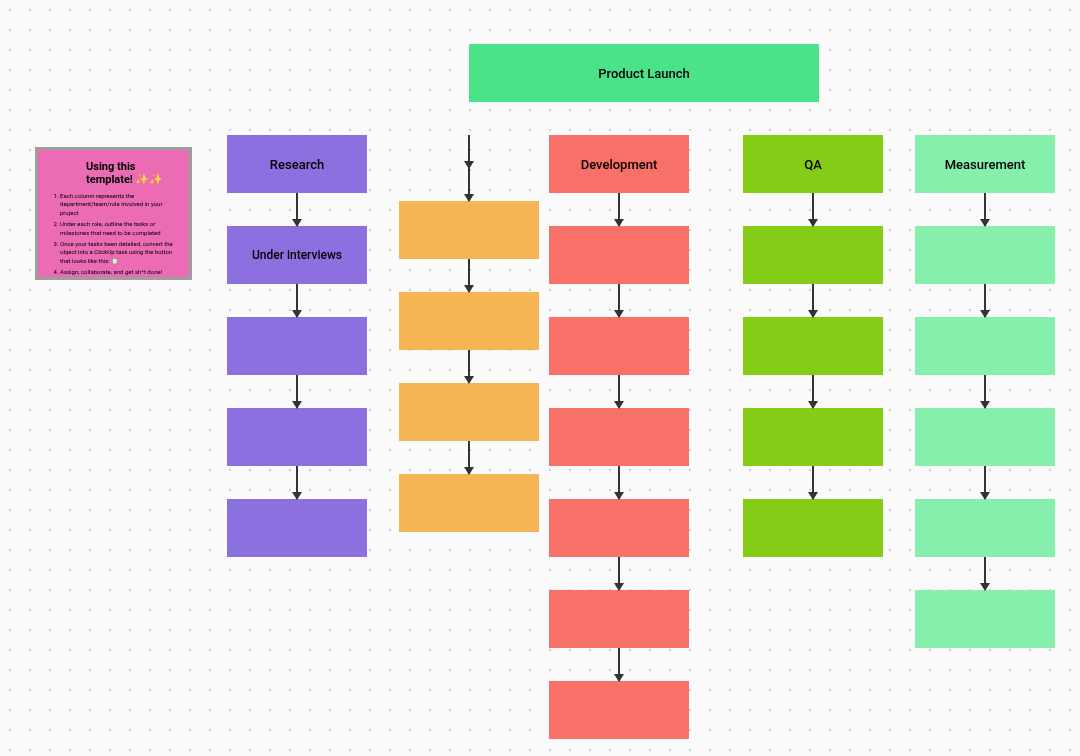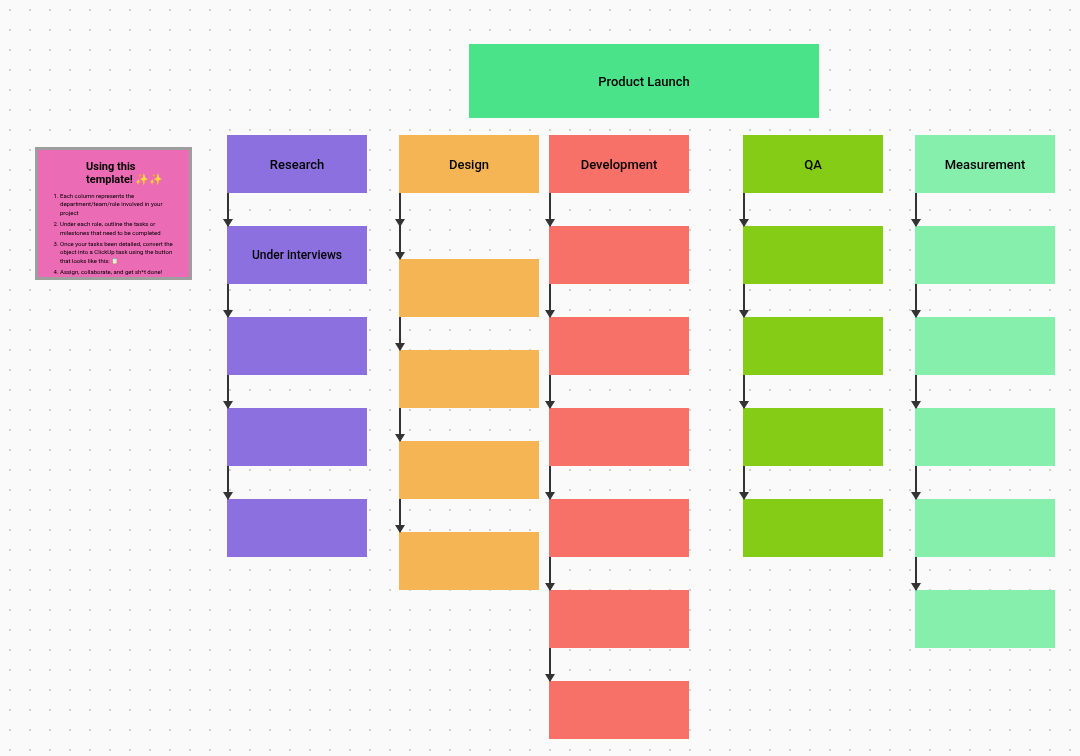--- a/index.html
+++ b/index.html
@@ -15,21 +15,21 @@
       background-size: 20px 20px;
       font-family: -apple-system, BlinkMacSystemFont, "Segoe UI", Roboto, sans-serif;
       position: relative;
       overflow: hidden;
     }
     .title-box {
       position: absolute;
       left: 469px;
       top: 44px;
       width: 350px;
-      height: 74px;
+      height: 58px;
       background: #4be38a;
       display: flex;
       align-items: center;
       justify-content: center;
       font-size: 13px;
       font-weight: 500;
       color: #000;
     }
     .help-card {
       position: absolute;
@@ -55,20 +55,21 @@
       line-height: 1.4;
     }
     .help-list li {
       margin-bottom: 3px;
     }
     .column {
       position: absolute;
       width: 140px;
       display: flex;
       flex-direction: column;
+      align-items: center;
     }
     .box {
       width: 140px;
       height: 58px;
       display: flex;
       align-items: center;
       justify-content: center;
       font-size: 12px;
       font-weight: 500;
       color: #000;
@@ -156,23 +157,20 @@
       </div>
       <div class="arrow">
         <div class="arrow-line"></div>
         <div class="arrow-head"></div>
       </div>
       <div class="box c-purple">
         <span></span>
       </div>
     </div>
     <div class="column col2">
-      <div class="box box-header c-orange">
-        <span>Design</span>
-      </div>
       <div class="arrow">
         <div class="arrow-line"></div>
         <div class="arrow-head"></div>
       </div>
       <div class="arrow">
         <div class="arrow-line"></div>
         <div class="arrow-head"></div>
       </div>
       <div class="box c-orange">
         <span></span>

